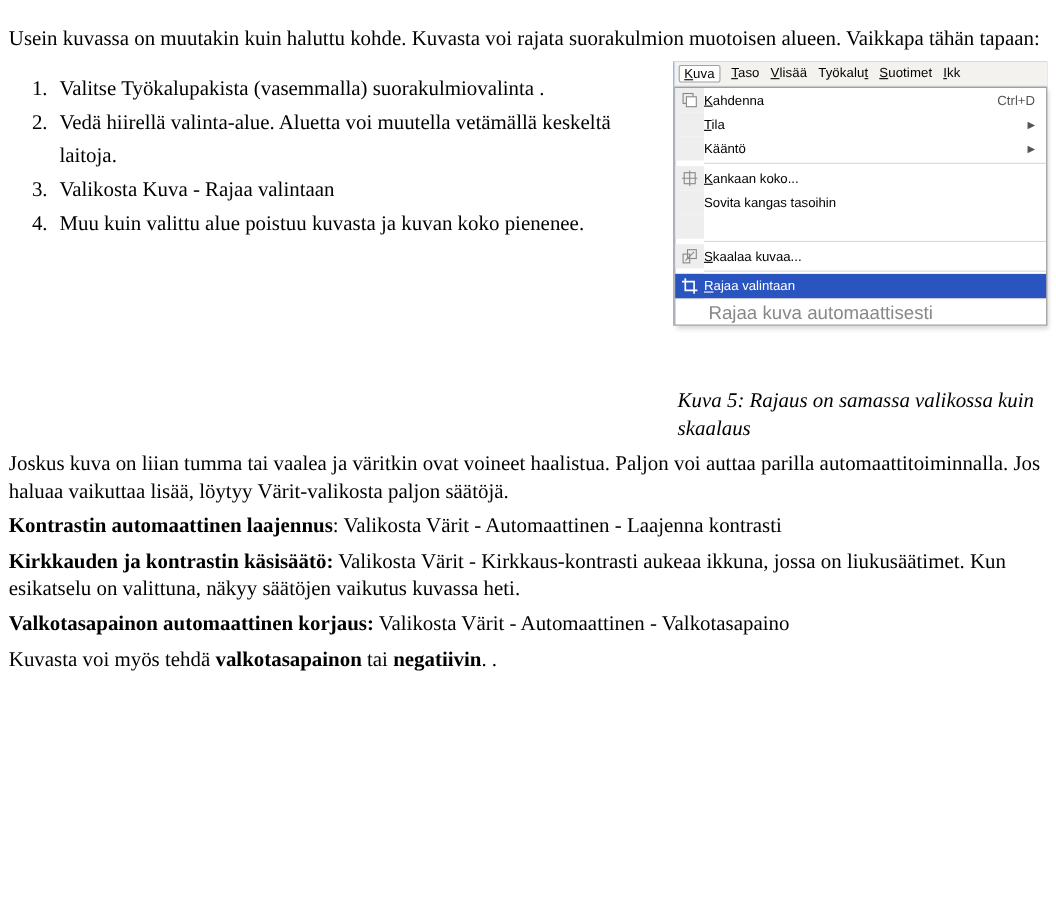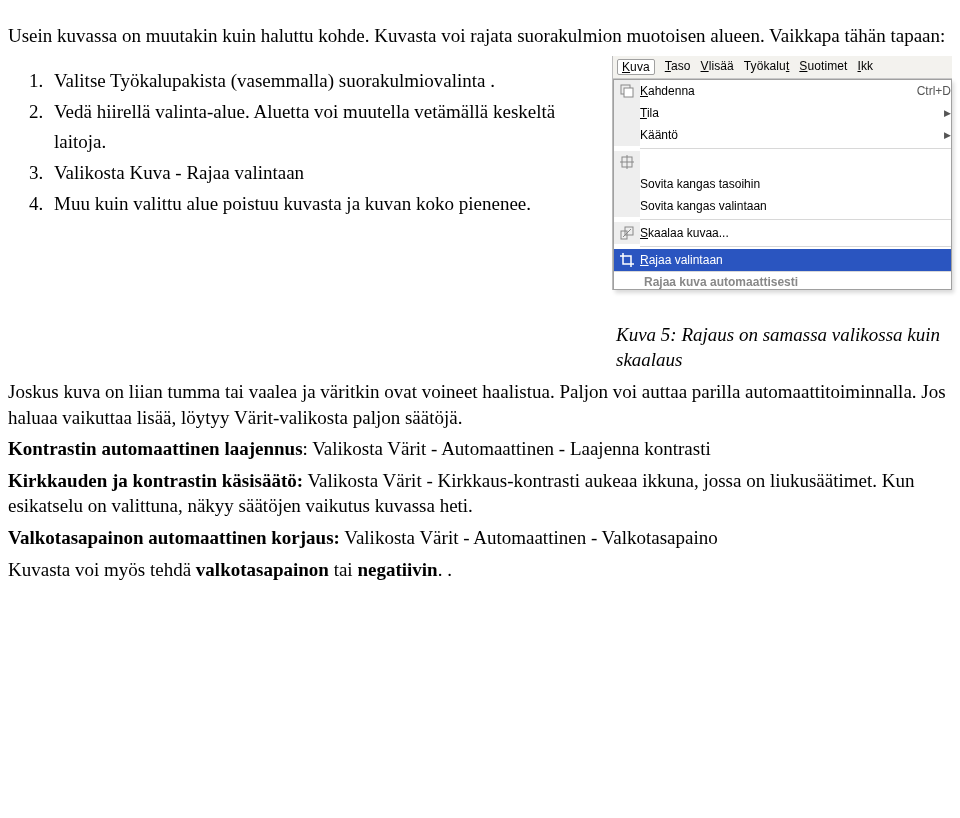--- a/index.html
+++ b/index.html
@@ -66,20 +66,21 @@
   .menubar span u { text-decoration: underline; }
   .dropdown {
     border: 1px solid #a0a0a0;
     background: #fff;
     box-shadow: 2px 3px 4px rgba(0,0,0,.15);
   }
   .dropdown .item {
     display: flex;
     align-items: center;
     height: 22px;
+    padding-right: 10px;
     position: relative;
   }
   .dropdown .icon-slot {
     width: 26px;
     display: flex;
     align-items: center;
     justify-content: center;
     font-size: 11px;
     color: #555;
   }
@@ -106,30 +107,29 @@
   }
   .dropdown .item.highlight {
     background: #2a55c0;
     color: #fff;
   }
   .dropdown .item.highlight .shortcut,
   .dropdown .item.highlight .label { color: #fff; }
   .dropdown .partial {
     color: #888;
     padding: 3px 0 0 30px;
-    font-size: 12px;
+    font-size: 17px;
     border-top: 1px solid #d8d8d8;
-    font-weight: bold;
   }
   .dropdown .icon-svg {
     width: 16px; height: 16px;
   }
   .caption {
     font-style: italic;
-    margin-top: 32px;
+    margin-top: 56px;
     line-height: 1.35;
     padding-left: 4px;
   }
   h3.section {
     font-size: 19px;
     font-weight: bold;
     margin: 18px 0 8px 0;
   }
   p.body {
     margin: 6px 0;
@@ -194,30 +194,30 @@
           <div class="sep"></div>
 
           <div class="item">
             <span class="icon-slot strip">
               <svg class="icon-svg" viewBox="0 0 16 16">
                   <rect x="3" y="3" width="10" height="10" fill="none" stroke="#888"></rect>
                   <line x1="1" y1="8" x2="15" y2="8" stroke="#888"></line>
                   <line x1="8" y1="1" x2="8" y2="15" stroke="#888"></line>
                 </svg>
             </span>
+            <span class="label"><u>K</u>ankaan koko...</span>
           </div>
 
           <div class="item">
             <span class="icon-slot strip"></span>
             <span class="label">Sovita kangas tasoihin</span>
           </div>
 
           <div class="item">
             <span class="icon-slot strip"></span>
-            <span class="label">Sovita kangas valintaan</span>
           </div>
 
 
           <div class="sep"></div>
 
           <div class="item">
             <span class="icon-slot strip">
               <svg class="icon-svg" viewBox="0 0 16 16">
                   <rect x="2" y="6" width="6" height="8" fill="none" stroke="#888"></rect>
                   <rect x="6" y="2" width="8" height="8" fill="none" stroke="#888"></rect>

